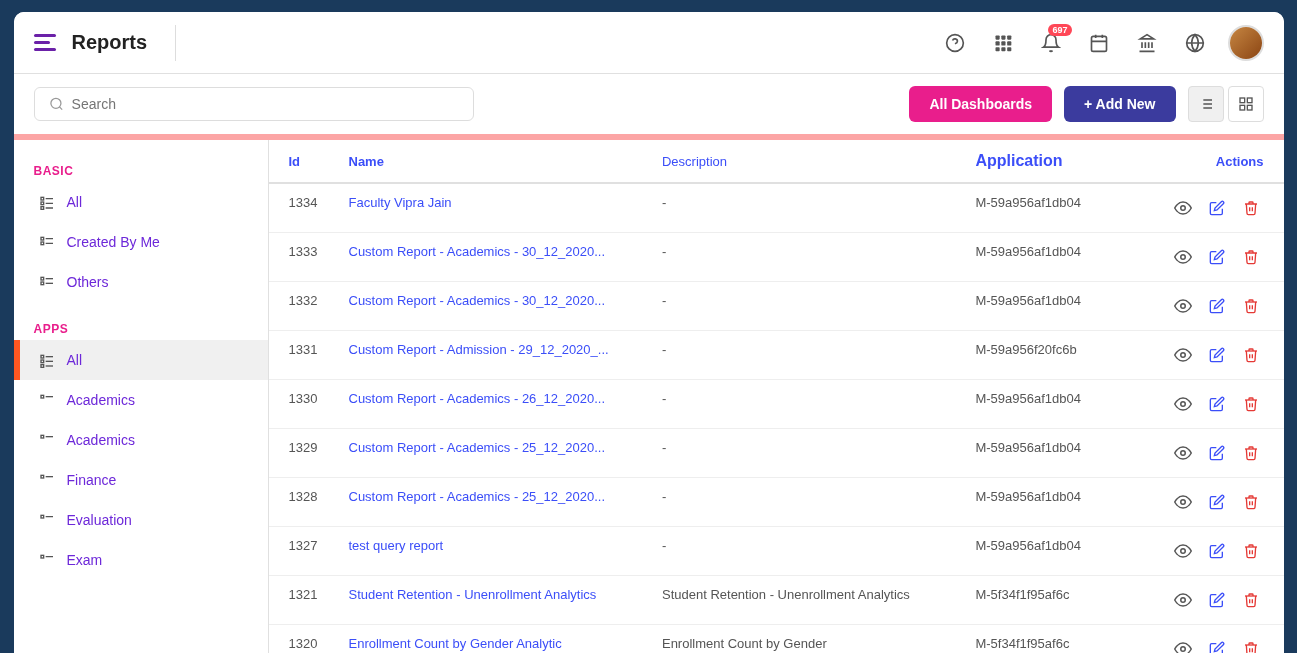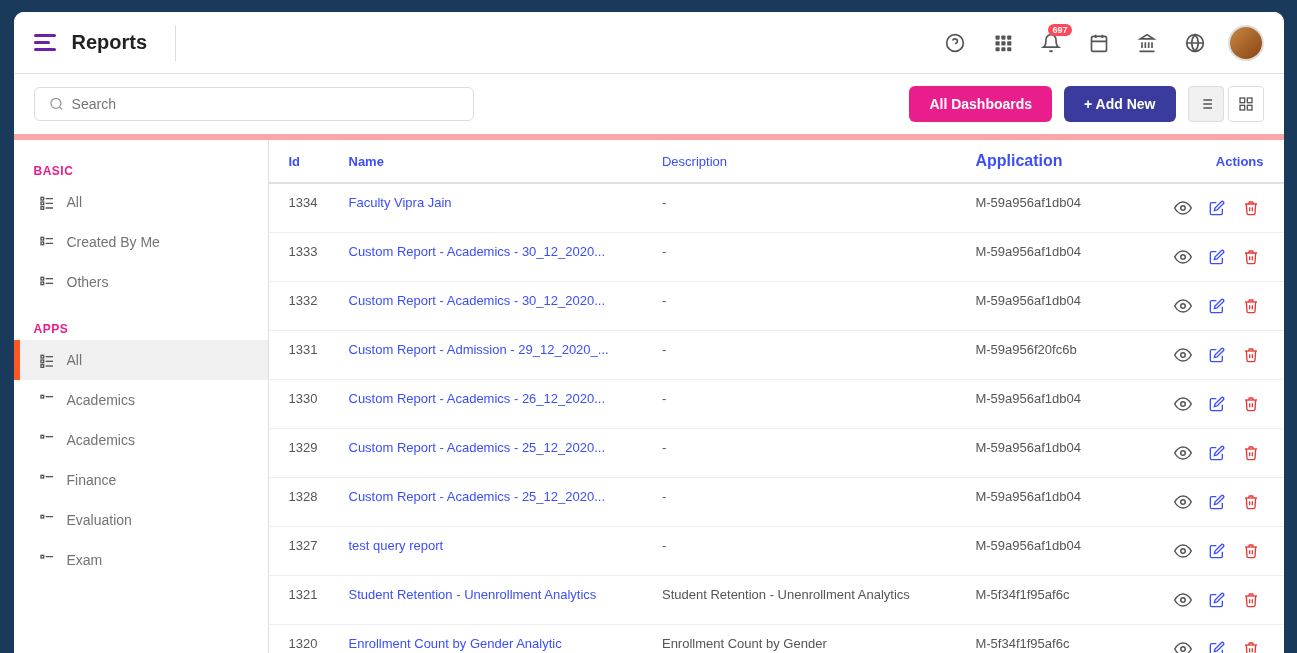--- a/index.html
+++ b/index.html
@@ -32,21 +32,21 @@
     .view-toggle { display: flex; gap: 4px; }
     .view-btn { width: 36px; height: 36px; display: flex; align-items: center; justify-content: center; border: 1px solid #ddd; border-radius: 4px; cursor: pointer; background: #fff; color: #555; }
     .view-btn.active { background: #f0f0f0; }
 
     
     .content { display: flex; flex: 1; overflow: hidden; }
     
     
     .sidebar { width: 255px; min-width: 255px; padding: 16px 0; border-right: 1px solid #e0e0e0; background: #fff; overflow-y: auto; }
     .sidebar-section-label { font-size: 12px; font-weight: 700; color: #e91e8c; padding: 8px 20px 4px 20px; letter-spacing: 0.5px; }
-    .sidebar-item { display: flex; align-items: center; gap: 10px; padding: 10px 20px; cursor: pointer; font-size: 14px; color: #737373; border-left: 3px solid transparent; }
+    .sidebar-item { display: flex; align-items: center; gap: 10px; padding: 10px 20px; cursor: pointer; font-size: 14px; color: #6d28d9; border-left: 3px solid transparent; }
     .sidebar-item.active { background: #f0f0f0; border-left: 3px solid #e84040; }
     .sidebar-item-icon { width: 20px; height: 20px; display: flex; align-items: center; justify-content: center; color: #555; }
     .sidebar-item-icon svg { width: 16px; height: 16px; }
 
     
     .main { flex: 1; overflow-y: auto; padding: 0; }
     .table-container { width: 100%; }
     .table-header { display: flex; align-items: center; padding: 12px 20px; border-bottom: 2px solid #e0e0e0; background: #fff; position: sticky; top: 0; z-index: 10; }
     .col-id { width: 60px; min-width: 60px; font-size: 13px; font-weight: 600; color: #3b4ef8; }
     .col-name { flex: 2; font-size: 13px; font-weight: 600; color: #3b4ef8; }

